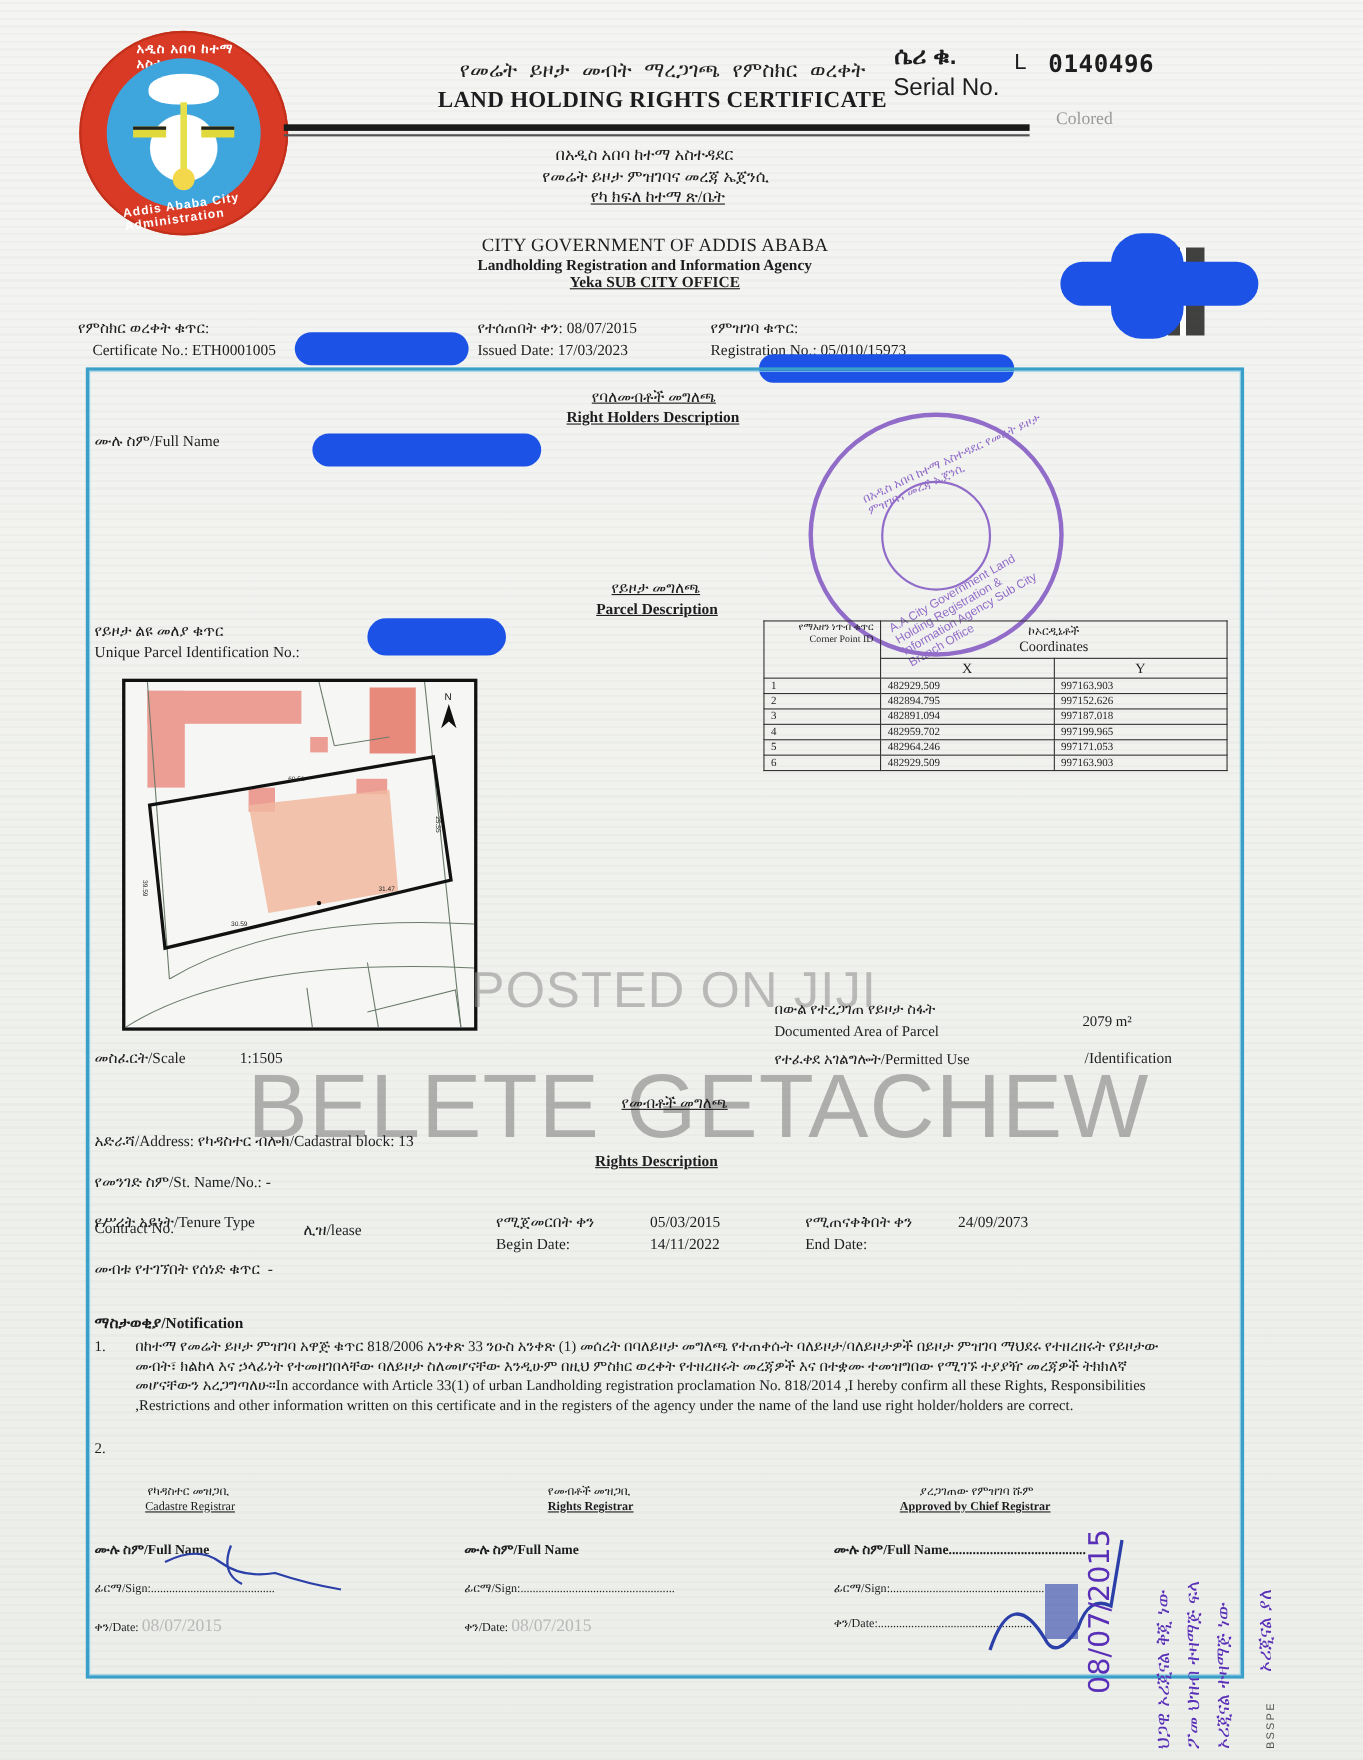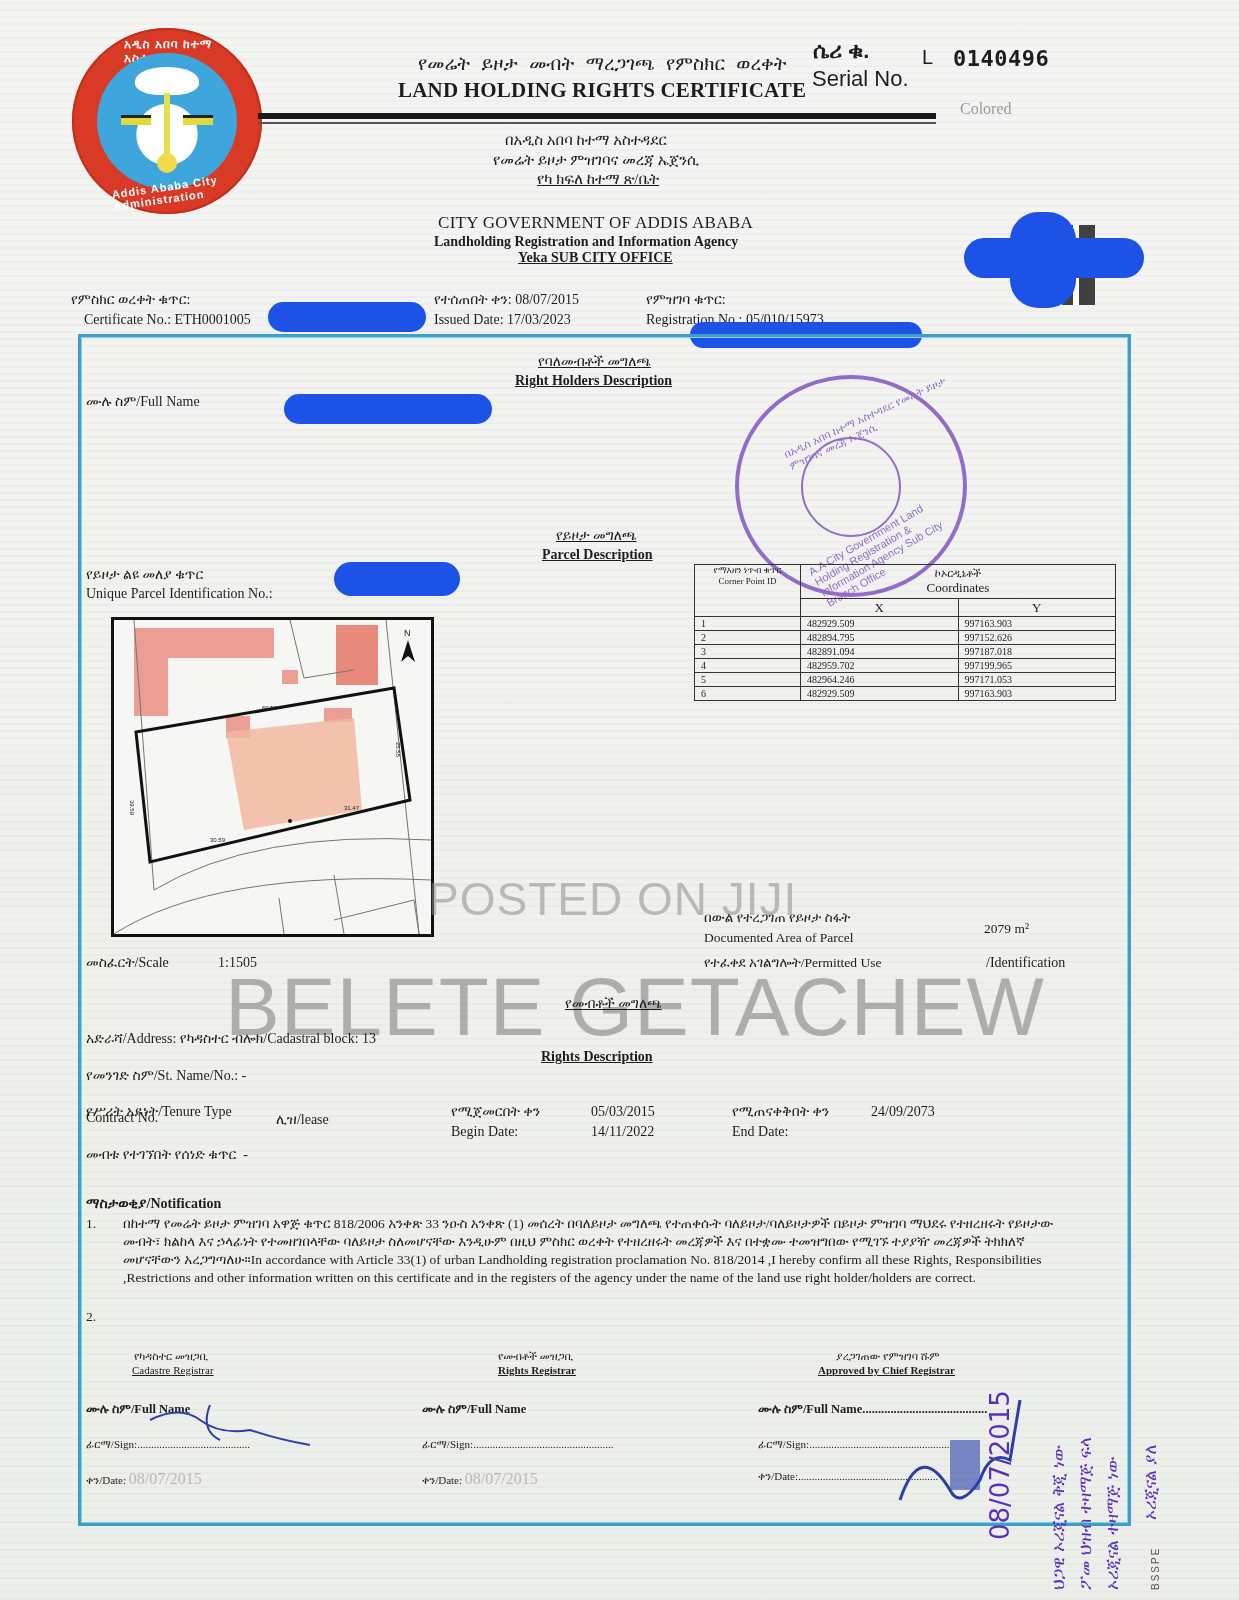--- a/index.html
+++ b/index.html
@@ -185,21 +185,21 @@
 
   <div class="abs section-title-am" style="left:556px;top:528px;">የይዞታ መግለጫ</div>
   <div class="abs section-title-en" style="left:542px;top:547px;">Parcel Description</div>
   <div class="abs lbl-am" style="left:86px;top:567px;">የይዞታ ልዩ መለያ ቁጥር</div>
   <div class="abs lbl" style="left:86px;top:586px;">Unique Parcel Identification No.:</div>
   <div class="abs redact" style="left:334px;top:562px;width:126px;height:34px;"></div>
 
   <table class="abs coord-table">
     <tbody>
         <tr>
-      <th rowspan="2" style="width:106px;text-align:center;vertical-align:top;font-size:9px;margin-top:42px;">
+      <th rowspan="2" style="width:106px;text-align:right;vertical-align:top;font-size:9px;margin-top:42px;">
         <div>የማእዘን ነጥብ ቁጥር</div>
         <div>Corner Point ID</div>
       </th>
       <th colspan="2" style="height:34px;">
         <div style="font-size:11px;">ኮኦርዲኔቶች</div>
         <div style="font-size:13px;">Coordinates</div>
       </th>
     </tr>
     <tr>
       <th style="font-size:13px;height:18px;">X</th>

